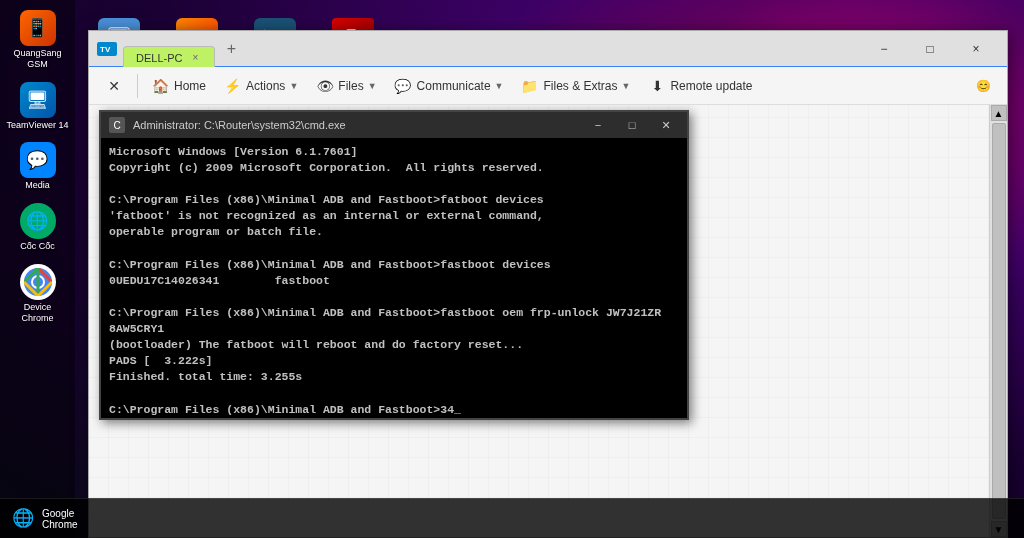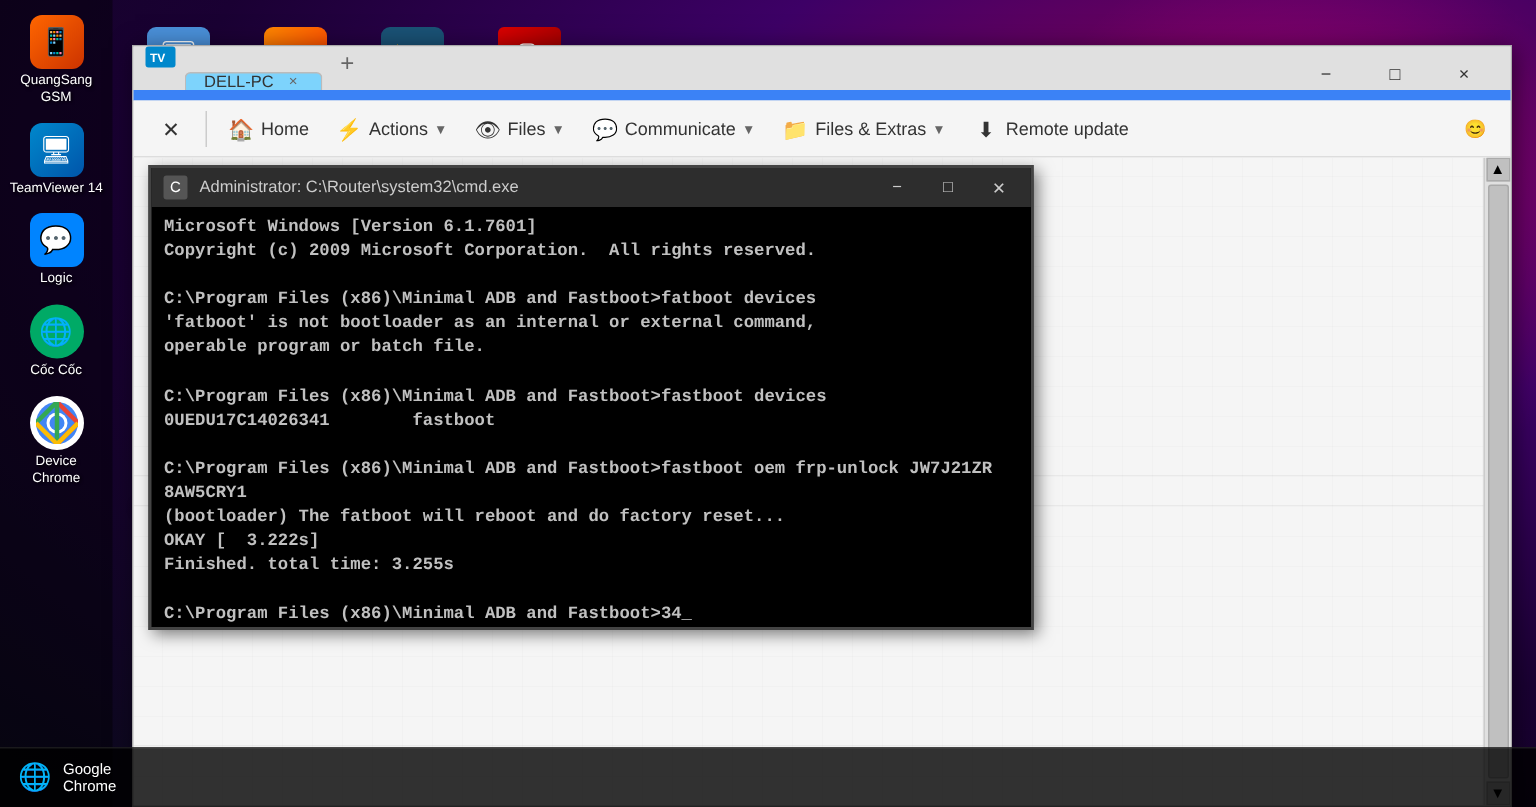--- a/index.html
+++ b/index.html
@@ -131,40 +131,41 @@
       background: #f0f0f0;
       border: 1px solid #aaa;
       box-shadow: 2px 2px 15px rgba(0,0,0,0.5);
       display: flex;
       flex-direction: column;
     }
 
     
     .title-bar {
       display: flex;
+      align-items: center;
       background: #e0e0e0;
-      border-bottom: 7px solid #3b82f6;
+      border-bottom: 1px solid #3b82f6;
       padding: 0 8px;
       height: 36px;
       min-height: 36px;
     }
 
     .title-bar-logo {
       width: 20px;
       height: 14px;
       background: #0088cc;
       border-radius: 2px;
       margin-right: 6px;
       display: flex;
       align-items: center;
       justify-content: center;
     }
 
     .title-bar-tab {
-      background: #7dd3fc;
+      background: #bef264;
       border: 1px solid #bbb;
       border-bottom: none;
       padding: 4px 12px;
       font-size: 11px;
       color: #333;
       display: flex;
       align-items: center;
       gap: 6px;
       border-radius: 4px 4px 0 0;
       margin-right: 4px;
@@ -393,21 +394,21 @@
       <span class="icon-label">QuangSang
 GSM</span>
     </div>
     <div class="sidebar-icon">
       <div class="icon-img" style="background:linear-gradient(135deg,#0088cc,#0055aa);border-radius:8px;color:white;font-size:18px;">🖥</div>
       <span class="icon-label">TeamViewer
 14</span>
     </div>
     <div class="sidebar-icon">
       <div class="icon-img" style="background:#0084ff;border-radius:8px;color:white;font-size:18px;">💬</div>
-      <span class="icon-label">Logic</span>
+      <span class="icon-label">Media</span>
     </div>
     <div class="sidebar-icon">
       <div class="icon-img" style="background:#00aa66;border-radius:50%;color:white;font-size:18px;">🌐</div>
       <span class="icon-label">Cốc Cốc</span>
     </div>
     <div class="sidebar-icon">
       <div class="icon-img" style="background:white;border-radius:50%;font-size:22px;display:flex;align-items:center;justify-content:center;">
         <svg width="28" height="28" viewBox="0 0 28 28">
           <circle cx="14" cy="14" r="14" fill="#4285f4"></circle>
           <circle cx="14" cy="14" r="7" fill="white"></circle>
@@ -613,29 +614,29 @@
             <span class="cmd-title-text">Administrator: C:\Router\system32\cmd.exe</span>
             <div class="cmd-win-btn">−</div>
             <div class="cmd-win-btn">□</div>
             <div class="cmd-win-btn close">✕</div>
           </div>
           <div class="cmd-body">
             <div class="cmd-line">Microsoft Windows [Version 6.1.7601]</div>
             <div class="cmd-line">Copyright (c) 2009 Microsoft Corporation.  All rights reserved.</div>
             <div class="cmd-line">&nbsp;</div>
             <div class="cmd-line">C:\Program Files (x86)\Minimal ADB and Fastboot&gt;fatboot devices</div>
-            <div class="cmd-line">'fatboot' is not bootloader as an internal or external command,</div>
+            <div class="cmd-line">'fatboot' is not recognized as an internal or external command,</div>
             <div class="cmd-line">operable program or batch file.</div>
             <div class="cmd-line">&nbsp;</div>
             <div class="cmd-line">C:\Program Files (x86)\Minimal ADB and Fastboot&gt;fastboot devices</div>
             <div class="cmd-line">0UEDU17C14026341        fastboot</div>
             <div class="cmd-line">&nbsp;</div>
             <div class="cmd-line">C:\Program Files (x86)\Minimal ADB and Fastboot&gt;fastboot oem frp-unlock JW7J21ZR<br>8AW5CRY1</div>
             <div class="cmd-line">(bootloader) The fatboot will reboot and do factory reset...</div>
-            <div class="cmd-line">OKAY [  3.222s]</div>
+            <div class="cmd-line">PADS [  3.222s]</div>
             <div class="cmd-line">Finished. total time: 3.255s</div>
             <div class="cmd-line">&nbsp;</div>
             <div class="cmd-line">C:\Program Files (x86)\Minimal ADB and Fastboot&gt;34_</div>
           </div>
         </div>
 
         <div style="position:absolute;right:0;top:0;width:18px;height:100%;background:#e0e0e0;border-left:1px solid #ccc;display:flex;flex-direction:column;align-items:center;">
           <div style="width:16px;height:16px;background:#c0c0c0;display:flex;align-items:center;justify-content:center;font-size:10px;cursor:pointer;border:1px solid #aaa;">▲</div>
           <div style="flex:1;width:14px;margin:2px;background:#c0c0c0;border:1px solid #aaa;border-radius:2px;"></div>
           <div style="width:16px;height:16px;background:#c0c0c0;display:flex;align-items:center;justify-content:center;font-size:10px;cursor:pointer;border:1px solid #aaa;">▼</div>

